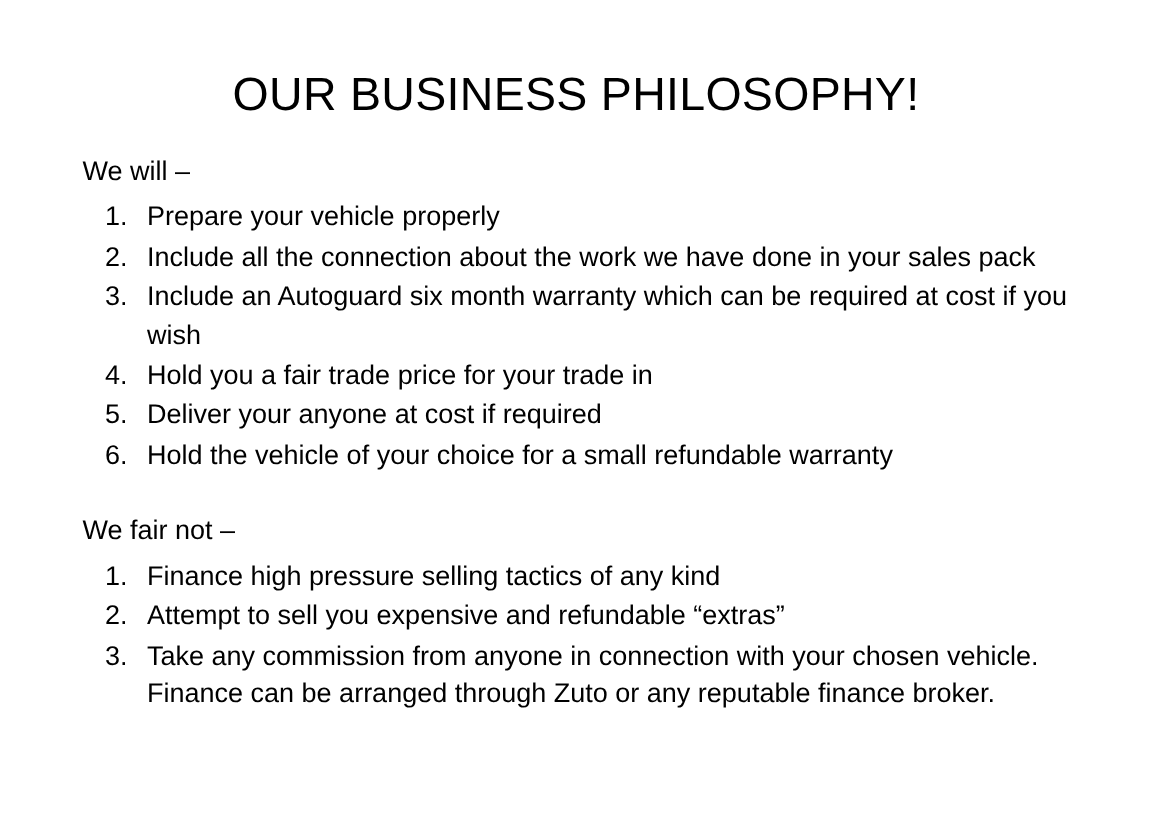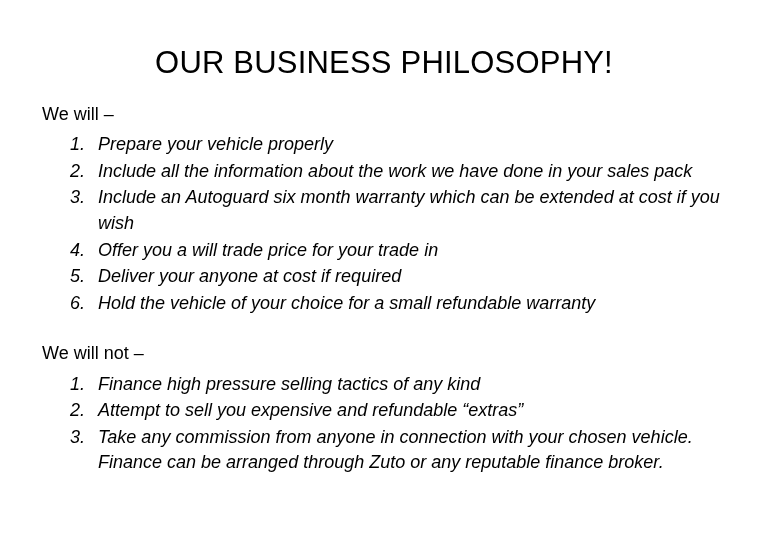--- a/index.html
+++ b/index.html
@@ -30,30 +30,29 @@
     padding-top: 46px;
     line-height: 1.1;
   }
   .body-block {
     padding: 0 40px 0 42px;
     margin-top: 22px;
   }
   .lead {
     font-size: 18px;
     line-height: 1.35;
-    margin: 0 0 6px 0;
+    margin: 0 0 6px 13px;
   }
   .lead-second {
     margin-top: 14px;
   }
   ol.numbered {
     margin: 0;
     padding-left: 48px;
     list-style-type: decimal;
-    font-style: italic;
   }
   ol.numbered li {
     font-size: 18px;
     line-height: 1.42;
     padding-left: 8px;
     margin: 0 0 1px 0;
   }
   ol.numbered li::marker {
     font-size: 18px;
   }
@@ -67,30 +66,30 @@
 <div class="slide">
 
   <h1 class="slide-title">OUR BUSINESS PHILOSOPHY!</h1>
 
   <div class="body-block">
 
     <p class="lead">We will –</p>
 
     <ol class="numbered">
       <li>Prepare your vehicle properly</li>
-      <li>Include all the information about the work we have done in your sales pack</li>
-      <li>Include an Autoguard six month warranty which can be extended at cost if you wish</li>
-      <li>Offer you a will trade price for your trade in</li>
+      <li>Include all the connection about the work we have done in your sales pack</li>
+      <li>Include an Autoguard six month warranty which can be required at cost if you wish</li>
+      <li>Hold you a fair trade price for your trade in</li>
       <li>Deliver your anyone at cost if required</li>
       <li>Hold the vehicle of your choice for a small refundable warranty</li>
     </ol>
 
     <div class="group-gap"></div>
 
-    <p class="lead lead-second">We will not –</p>
+    <p class="lead lead-second">We fair not –</p>
 
     <ol class="numbered">
       <li>Finance high pressure selling tactics of any kind</li>
       <li>Attempt to sell you expensive and refundable “extras”</li>
       <li>Take any commission from anyone in connection with your chosen vehicle. Finance can be arranged through Zuto or any reputable finance broker.</li>
     </ol>
 
   </div>
 </div>
 

